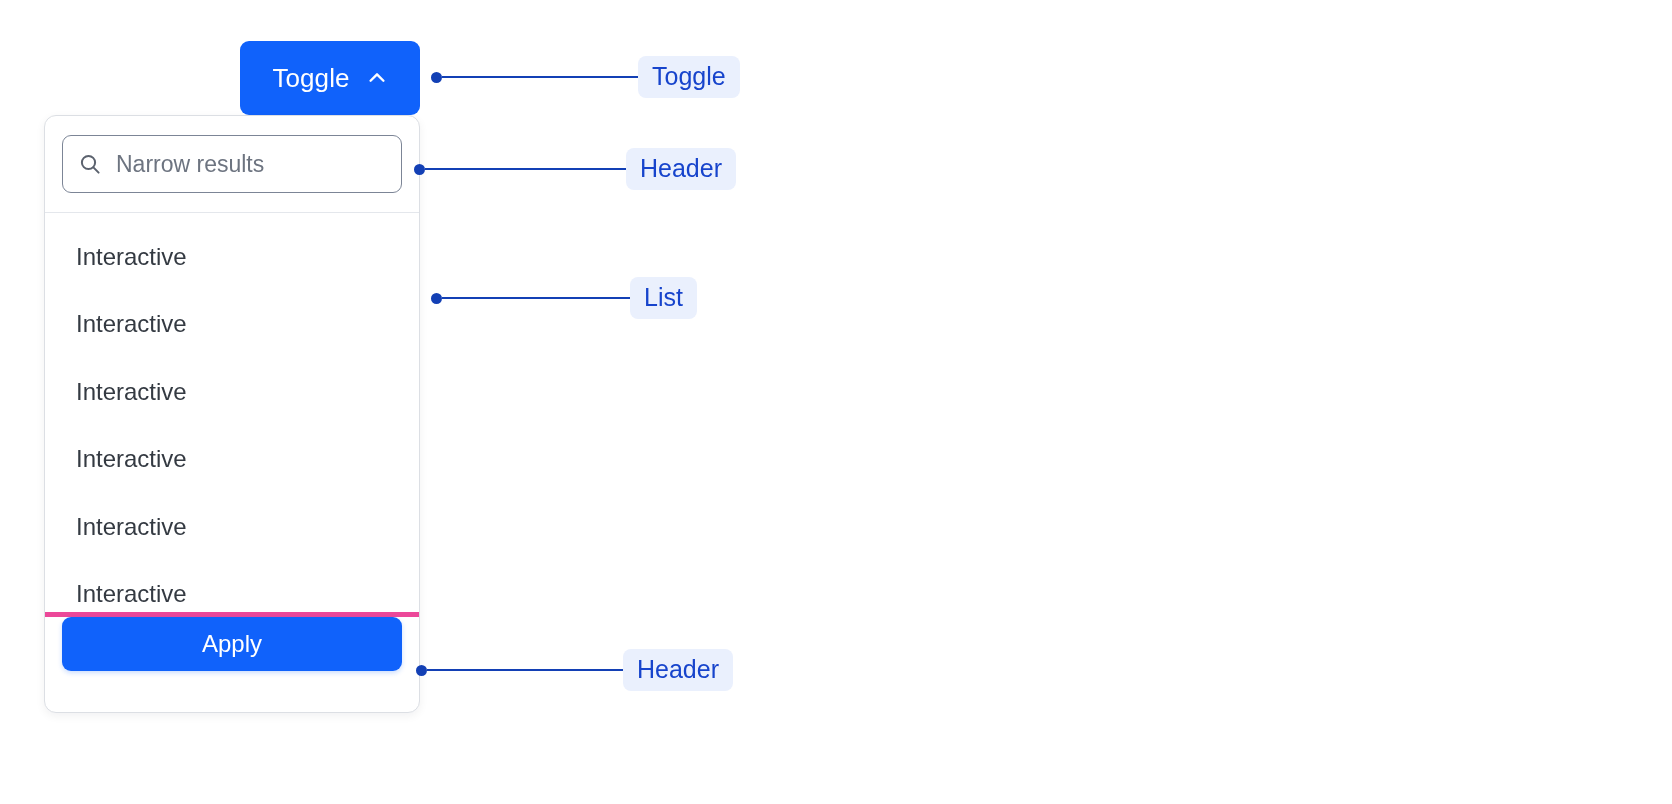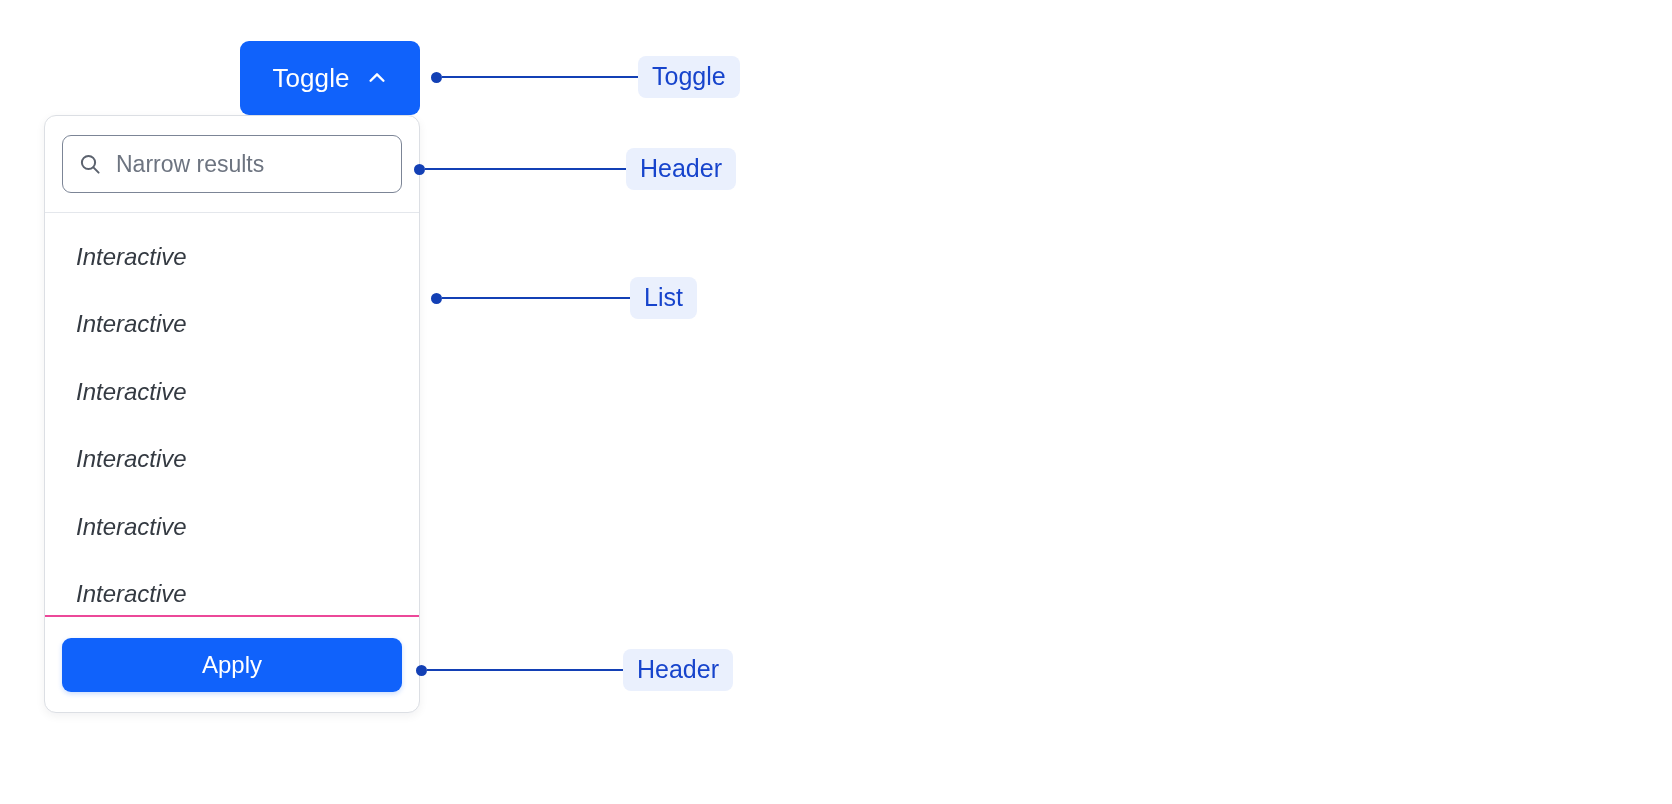--- a/index.html
+++ b/index.html
@@ -108,42 +108,40 @@
   }
   .search-input::placeholder {
     color: #6d7480;
     opacity: 1;
   }
 
   
   .panel-list {
     height: 404px;
     box-sizing: border-box;
-    border-bottom: 2px solid #ec4899;
+    border-bottom: 5px solid #ec4899;
     padding-top: 10px;
     overflow: hidden;
-    font-style: italic;
   }
   .list-item {
     height: 67.5px;
     display: flex;
     align-items: center;
     padding: 0 0 0 31px;
     font-size: 24px;
     color: #343a42;
     cursor: pointer;
     box-sizing: border-box;
   }
 
   
   .panel-footer {
     height: 95px;
     box-sizing: border-box;
     display: flex;
-    align-items: center;
     justify-content: center;
     padding: 0 17px;
   }
   .apply-button {
     width: 100%;
     height: 54px;
     background: #1062fb;
     border: none;
     border-radius: 9px;
     color: #ffffff;

